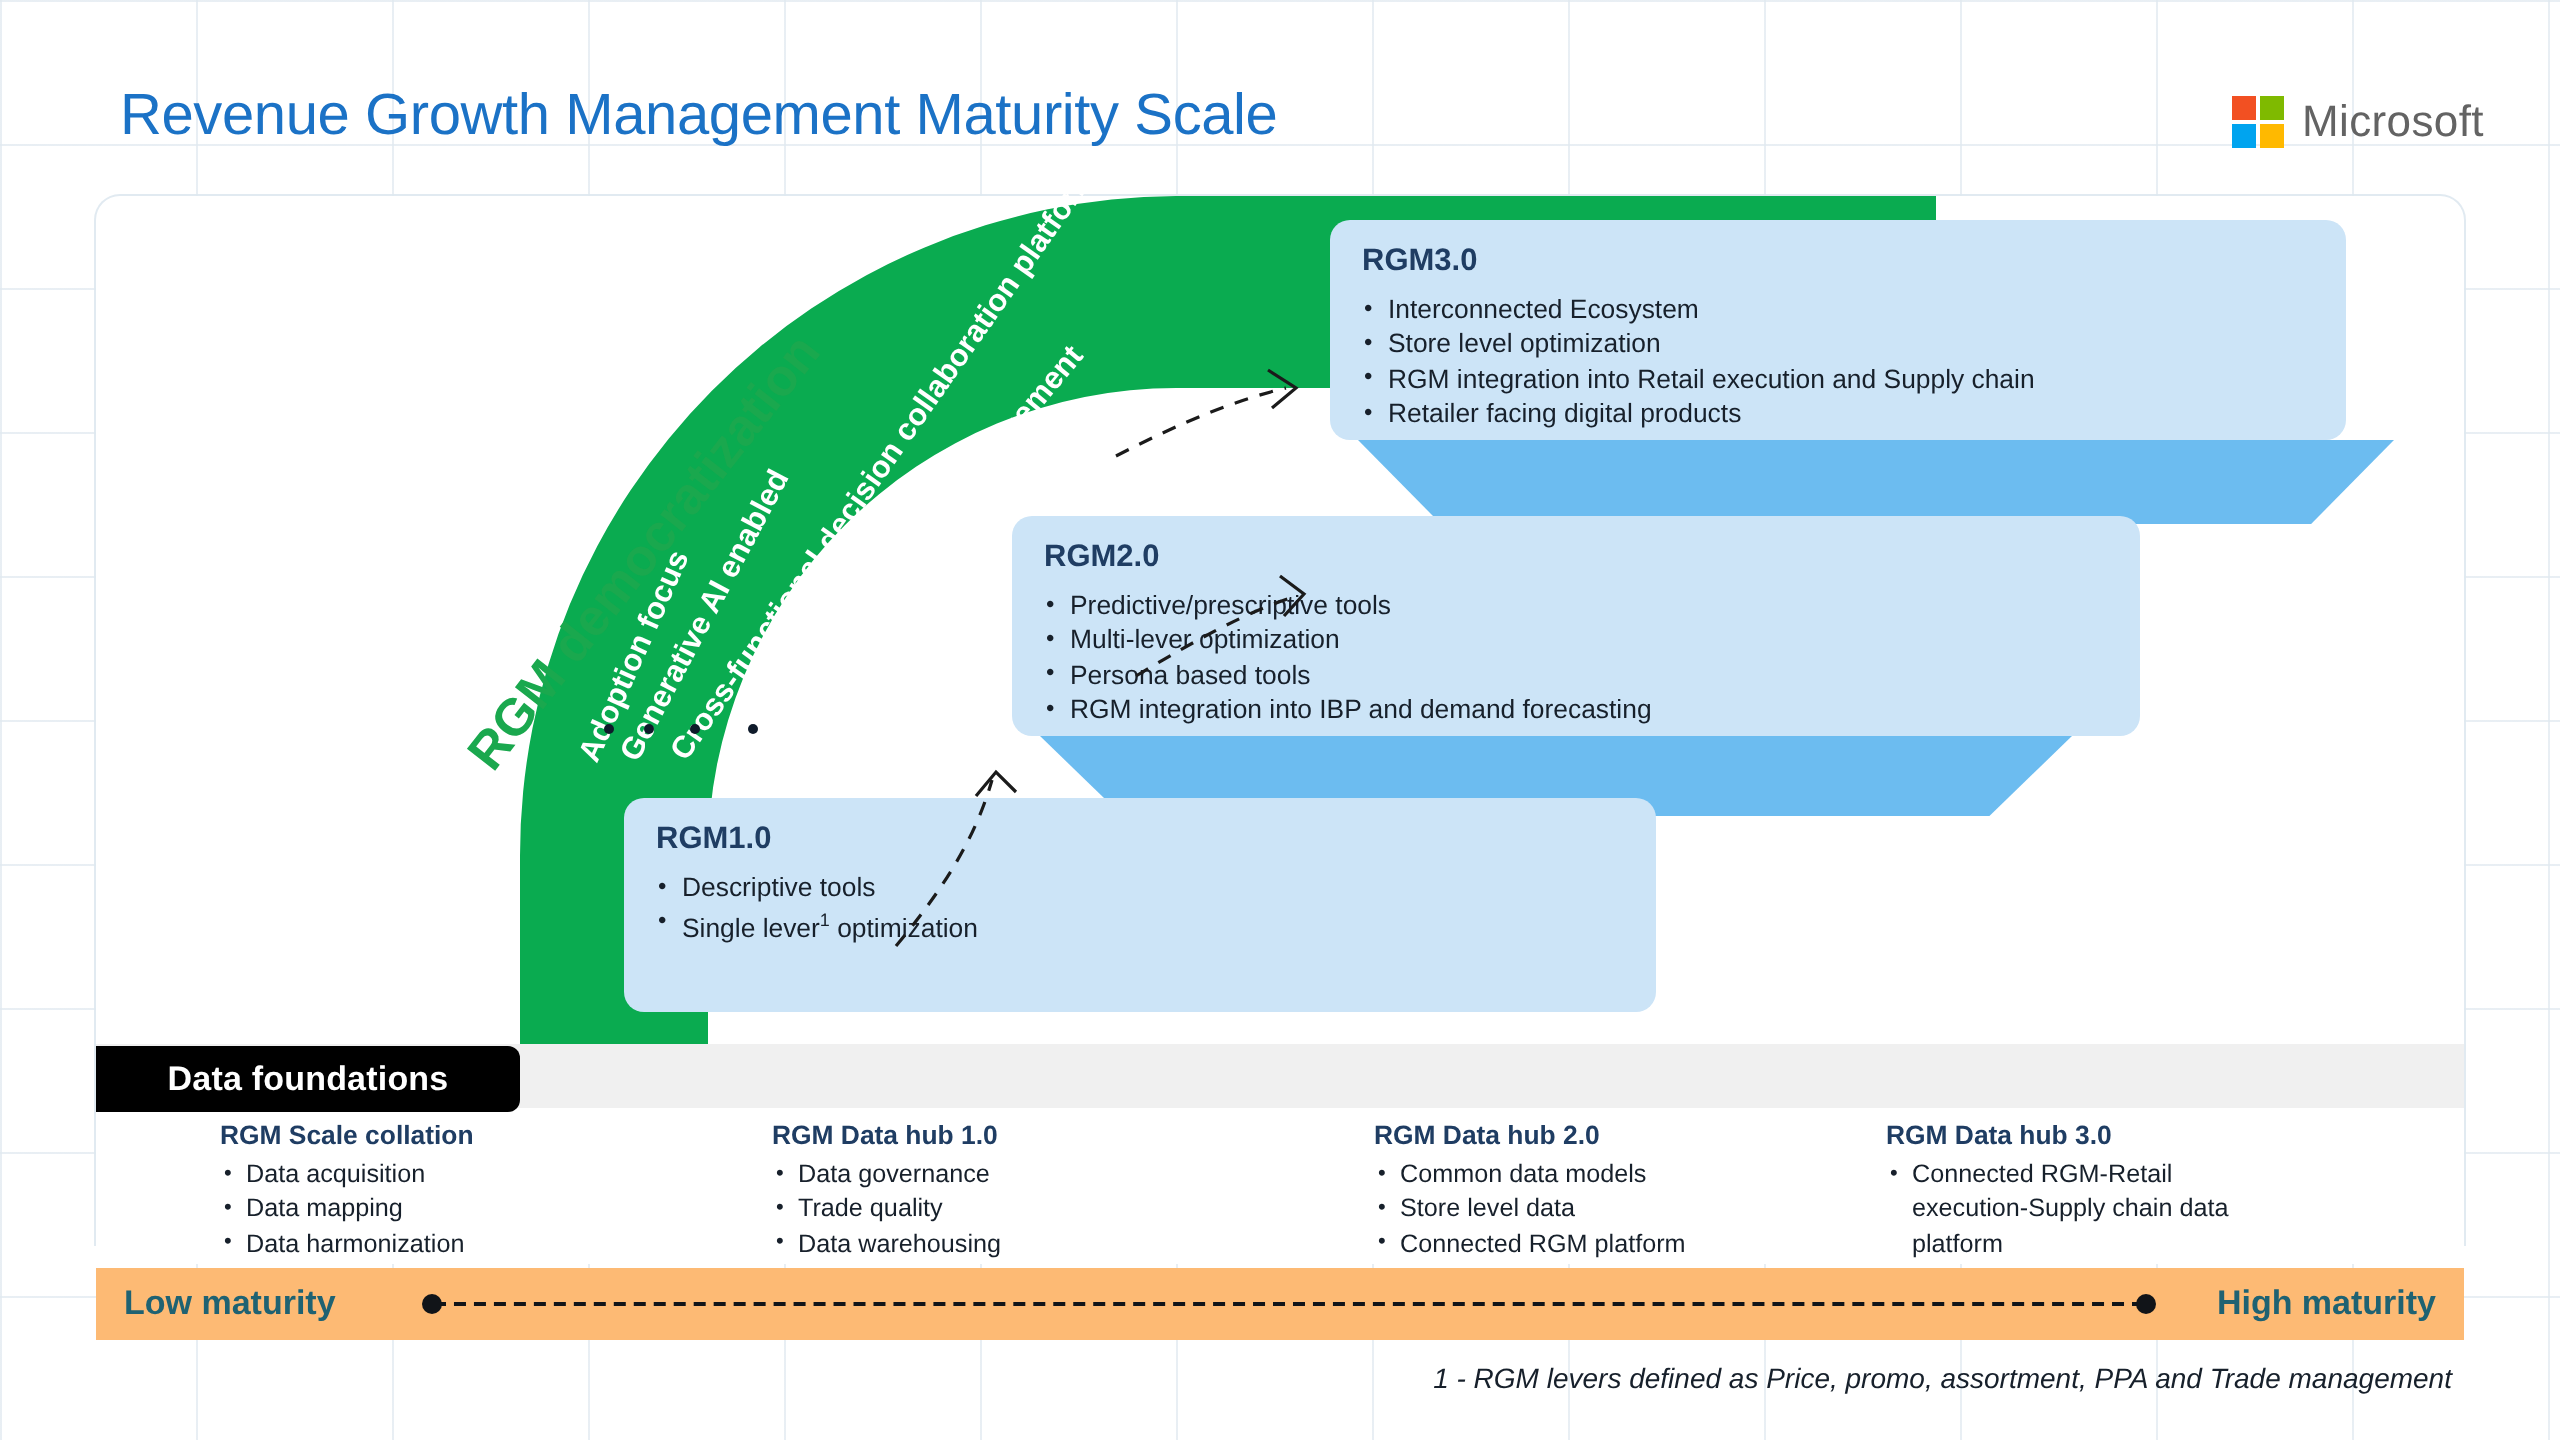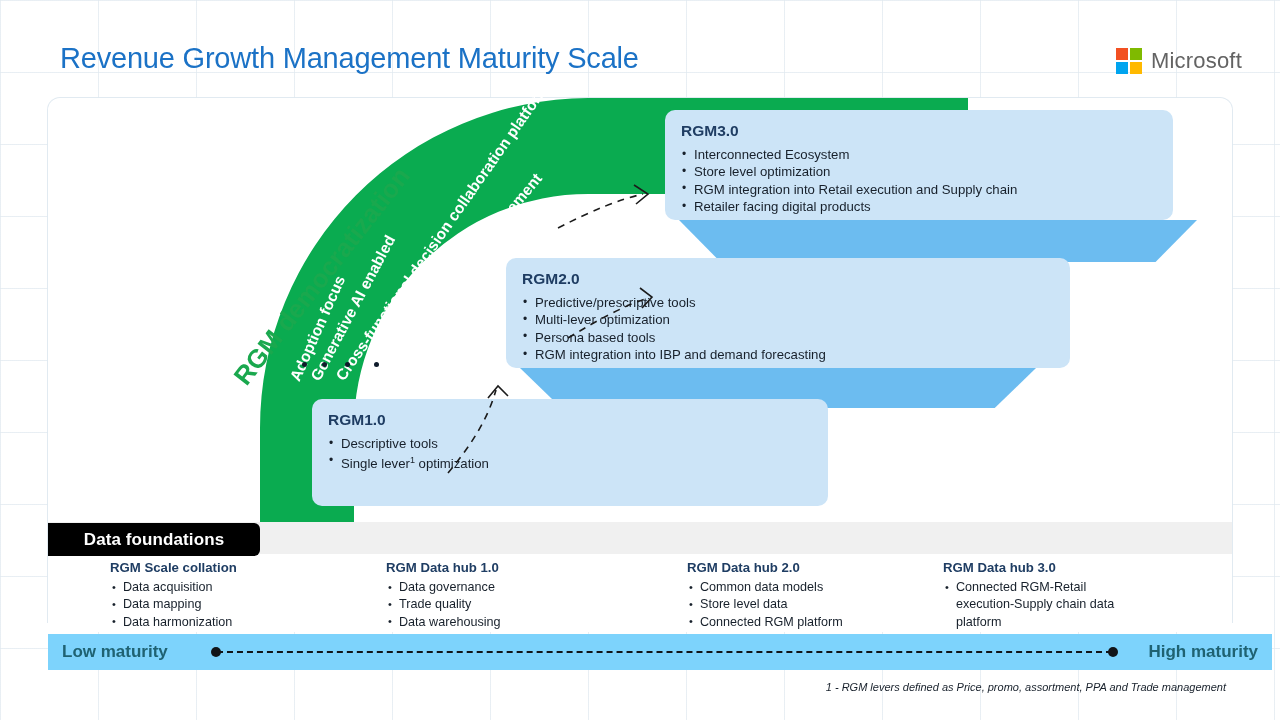--- a/index.html
+++ b/index.html
@@ -269,25 +269,24 @@
   #fcol-3 { left: 895px; width: 250px; }
   #fcol-3 li { white-space: normal; width: 190px; }
 
   
   #maturity-bar {
     position: absolute;
     left: 48px;
     top: 634px;
     width: 1184px;
     height: 36px;
-    background: #7dd3fc;
+    background: #fdba74;
     z-index: 5;
     display: flex;
     align-items: center;
-    padding-left: 40px;
   }
   #label-low, #label-high {
     font-size: 17px;
     font-weight: bold;
     color: #1f6272;
     position: absolute;
   }
   #label-low { left: 14px; }
   #label-high { right: 14px; }
   #maturity-line {
@@ -310,21 +309,21 @@
     background: #111418;
   }
   #maturity-line .knob.left  { left: 0; }
   #maturity-line .knob.right { right: 0; }
 
   
   #footnote {
     position: absolute;
     right: 54px;
     top: 681px;
-    font-size: 11px;
+    font-size: 14px;
     font-style: italic;
     color: #17202b;
     z-index: 6;
     white-space: nowrap;
   }
 </style>
 </head>
 <body>
 
 <div id="bg-grid"></div>

